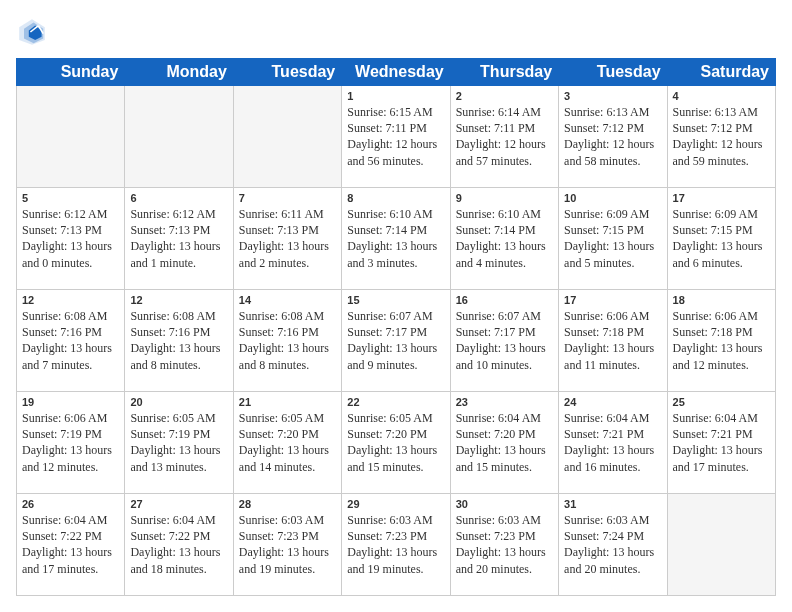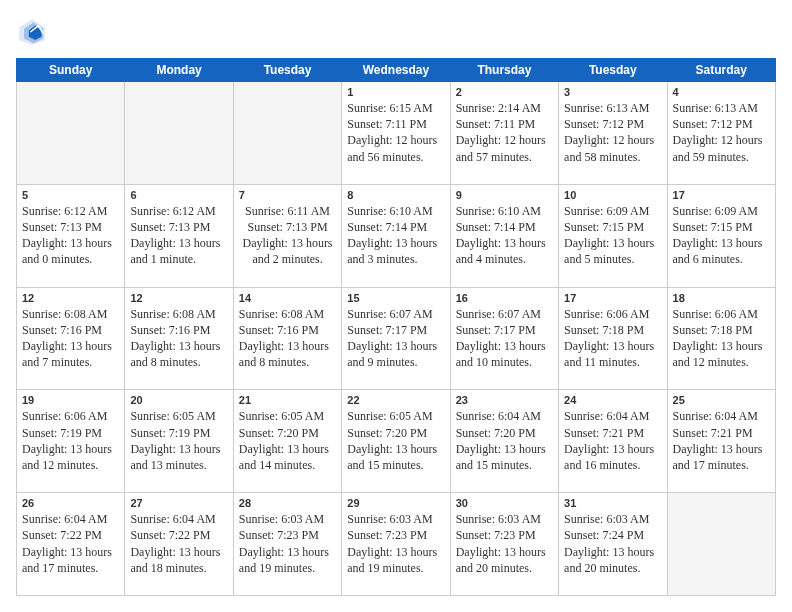--- a/index.html
+++ b/index.html
@@ -62,23 +62,23 @@
     .calendar {
       flex: 1;
       border: 1px solid #ccc;
       border-collapse: collapse;
       width: 100%;
       table-layout: fixed;
     }
     .calendar th {
       background-color: #1565c0;
       color: #fff;
-      text-align: center;
+      text-align: right;
       padding: 4px 6px;
-      font-size: 12px;
+      font-size: 16px;
       font-weight: bold;
       border: 1px solid #1565c0;
     }
     .calendar td {
       vertical-align: top;
       border: 1px solid #ccc;
       padding: 4px 5px;
       font-size: 9.5px;
       color: #333;
       background: #fff;
@@ -145,21 +145,21 @@
           <td class="empty"></td>
           <td>
             <span class="day-num">1</span>
             <div class="cell-info" style="white-space: pre-line;">Sunrise: 6:15 AM
 Sunset: 7:11 PM
 Daylight: 12 hours
 and 56 minutes.</div>
           </td>
           <td>
             <span class="day-num">2</span>
-            <div class="cell-info" style="white-space: pre-line;">Sunrise: 2:14 AM
+            <div class="cell-info" style="white-space: pre-line;">Sunrise: 6:14 AM
 Sunset: 7:11 PM
 Daylight: 12 hours
 and 57 minutes.</div>
           </td>
           <td>
             <span class="day-num">3</span>
             <div class="cell-info" style="white-space: pre-line;">Sunrise: 6:13 AM
 Sunset: 7:12 PM
 Daylight: 12 hours
 and 58 minutes.</div>
@@ -182,21 +182,21 @@
           </td>
           <td>
             <span class="day-num">6</span>
             <div class="cell-info" style="white-space: pre-line;">Sunrise: 6:12 AM
 Sunset: 7:13 PM
 Daylight: 13 hours
 and 1 minute.</div>
           </td>
           <td>
             <span class="day-num">7</span>
-            <div class="cell-info" style="white-space: pre-line; text-align: center;">Sunrise: 6:11 AM
+            <div class="cell-info" style="white-space: pre-line;">Sunrise: 6:11 AM
 Sunset: 7:13 PM
 Daylight: 13 hours
 and 2 minutes.</div>
           </td>
           <td>
             <span class="day-num">8</span>
             <div class="cell-info" style="white-space: pre-line;">Sunrise: 6:10 AM
 Sunset: 7:14 PM
 Daylight: 13 hours
 and 3 minutes.</div>

